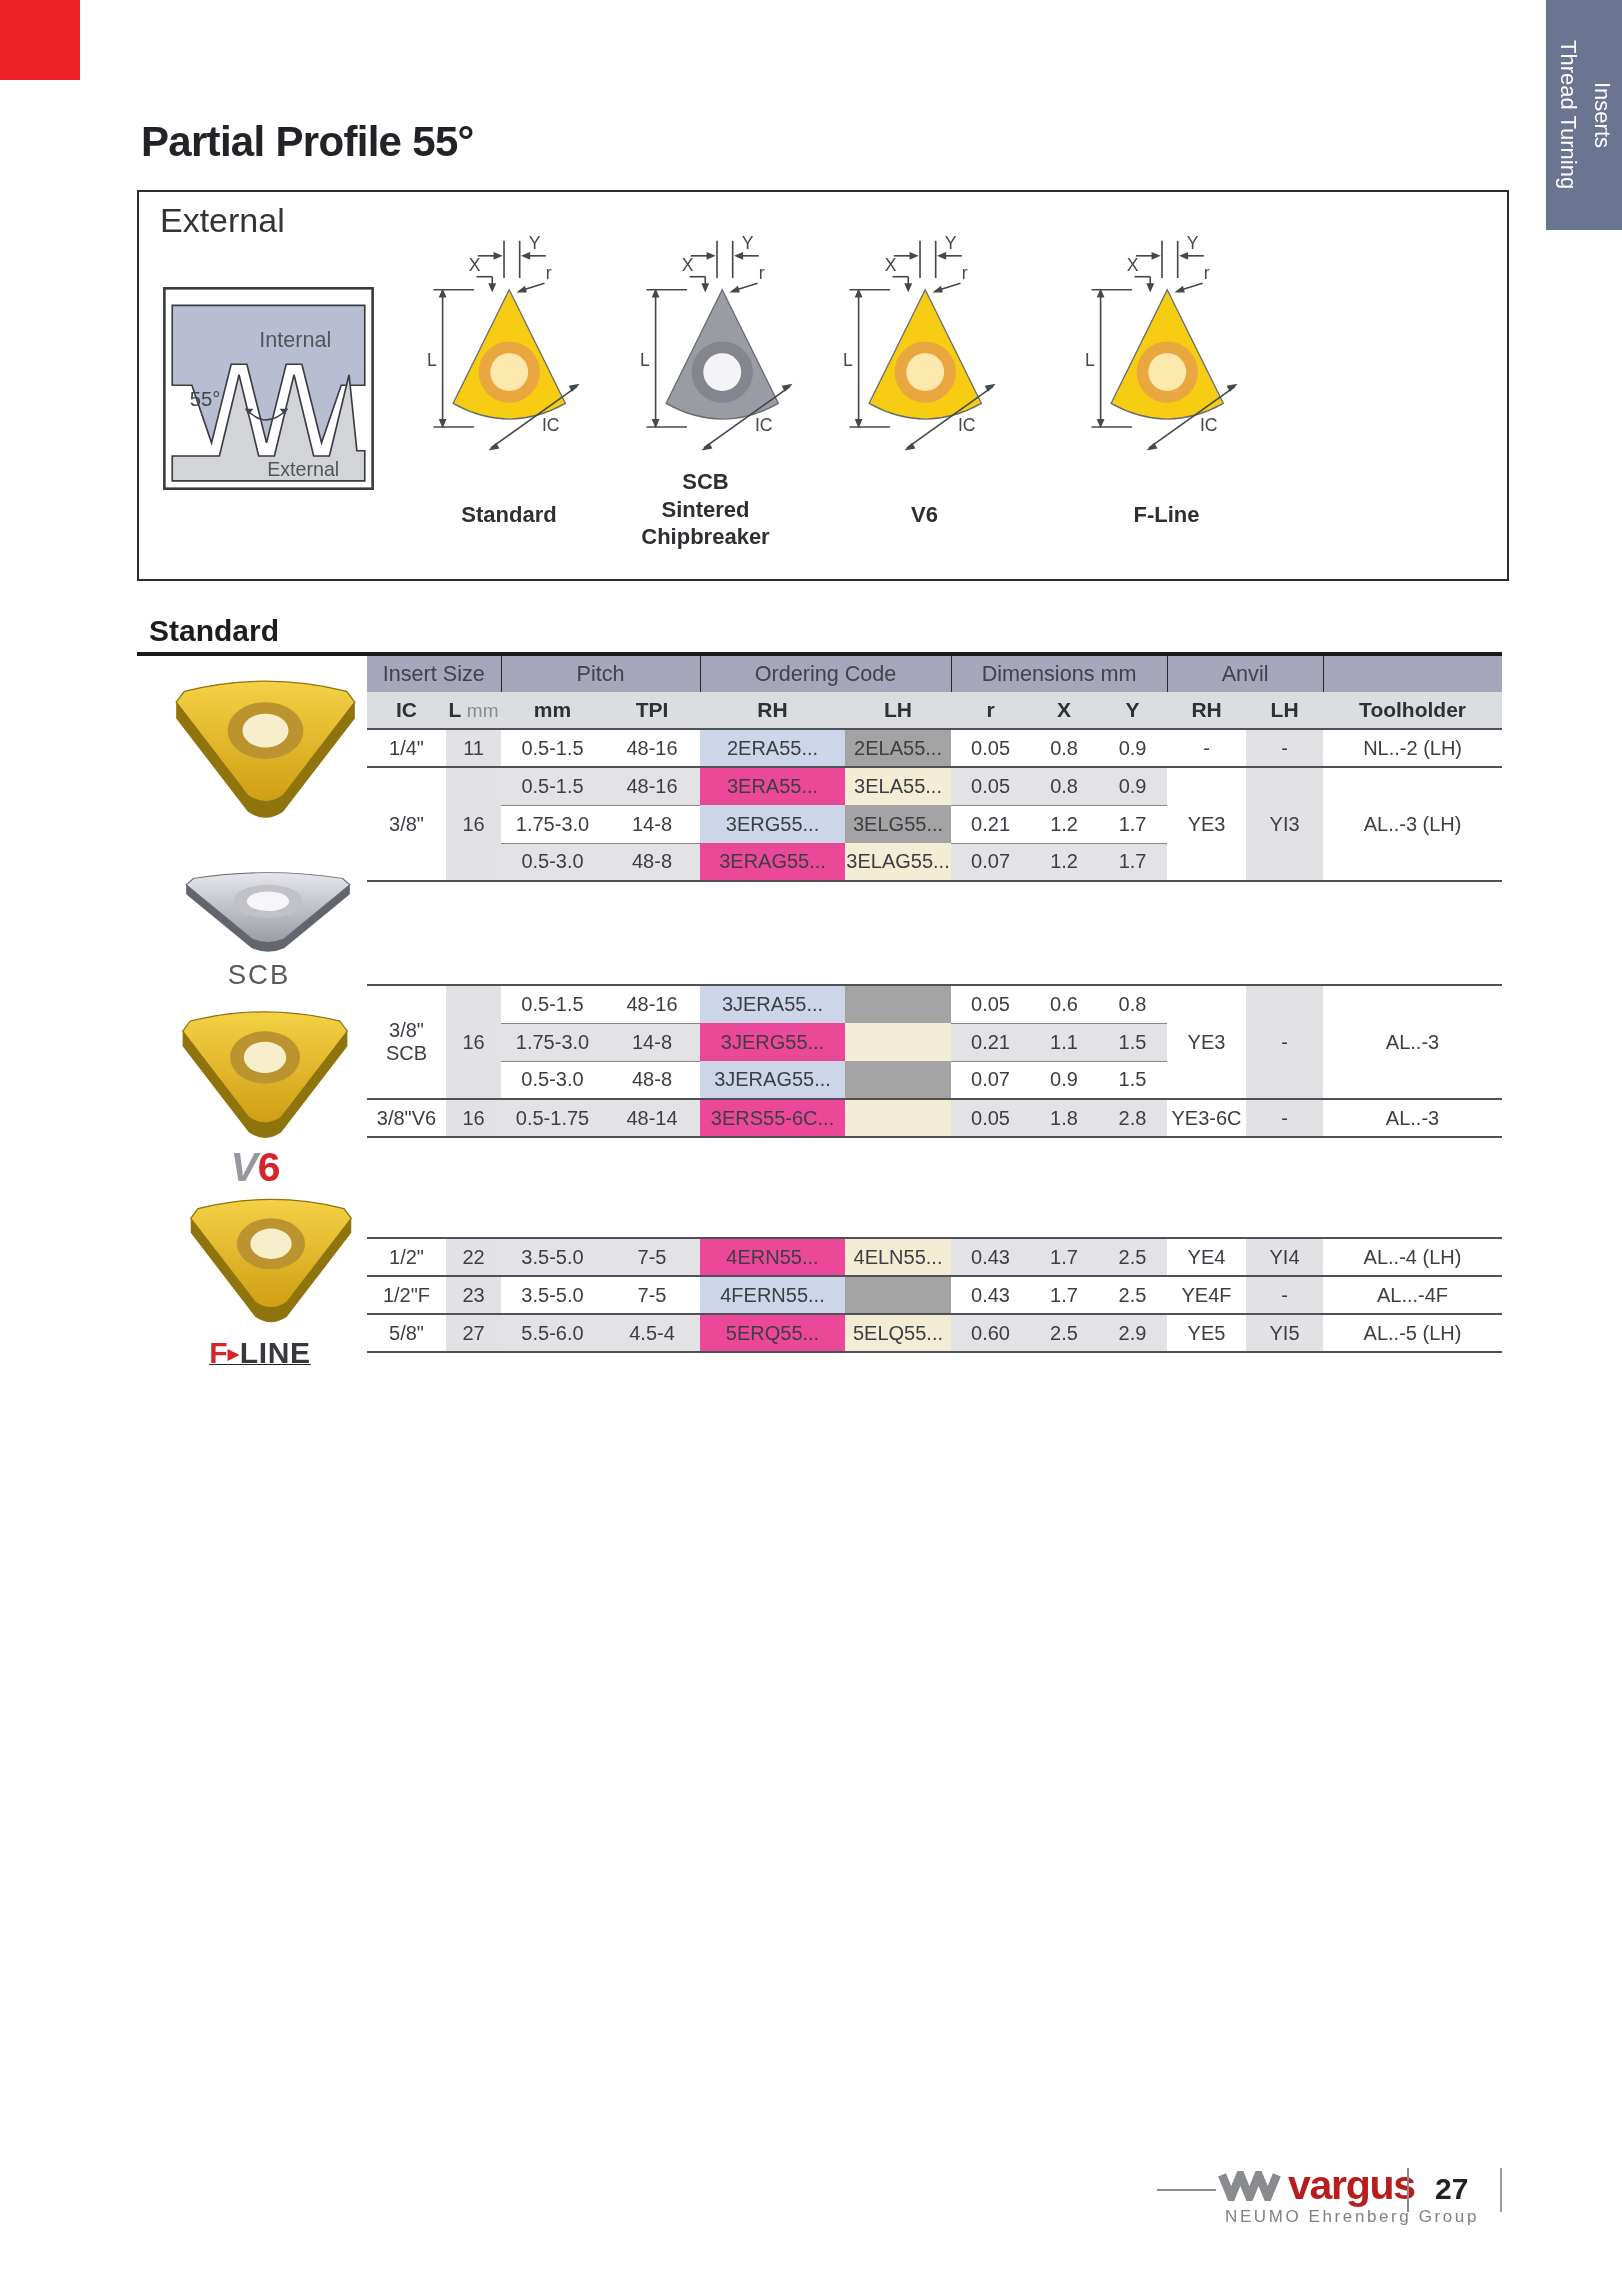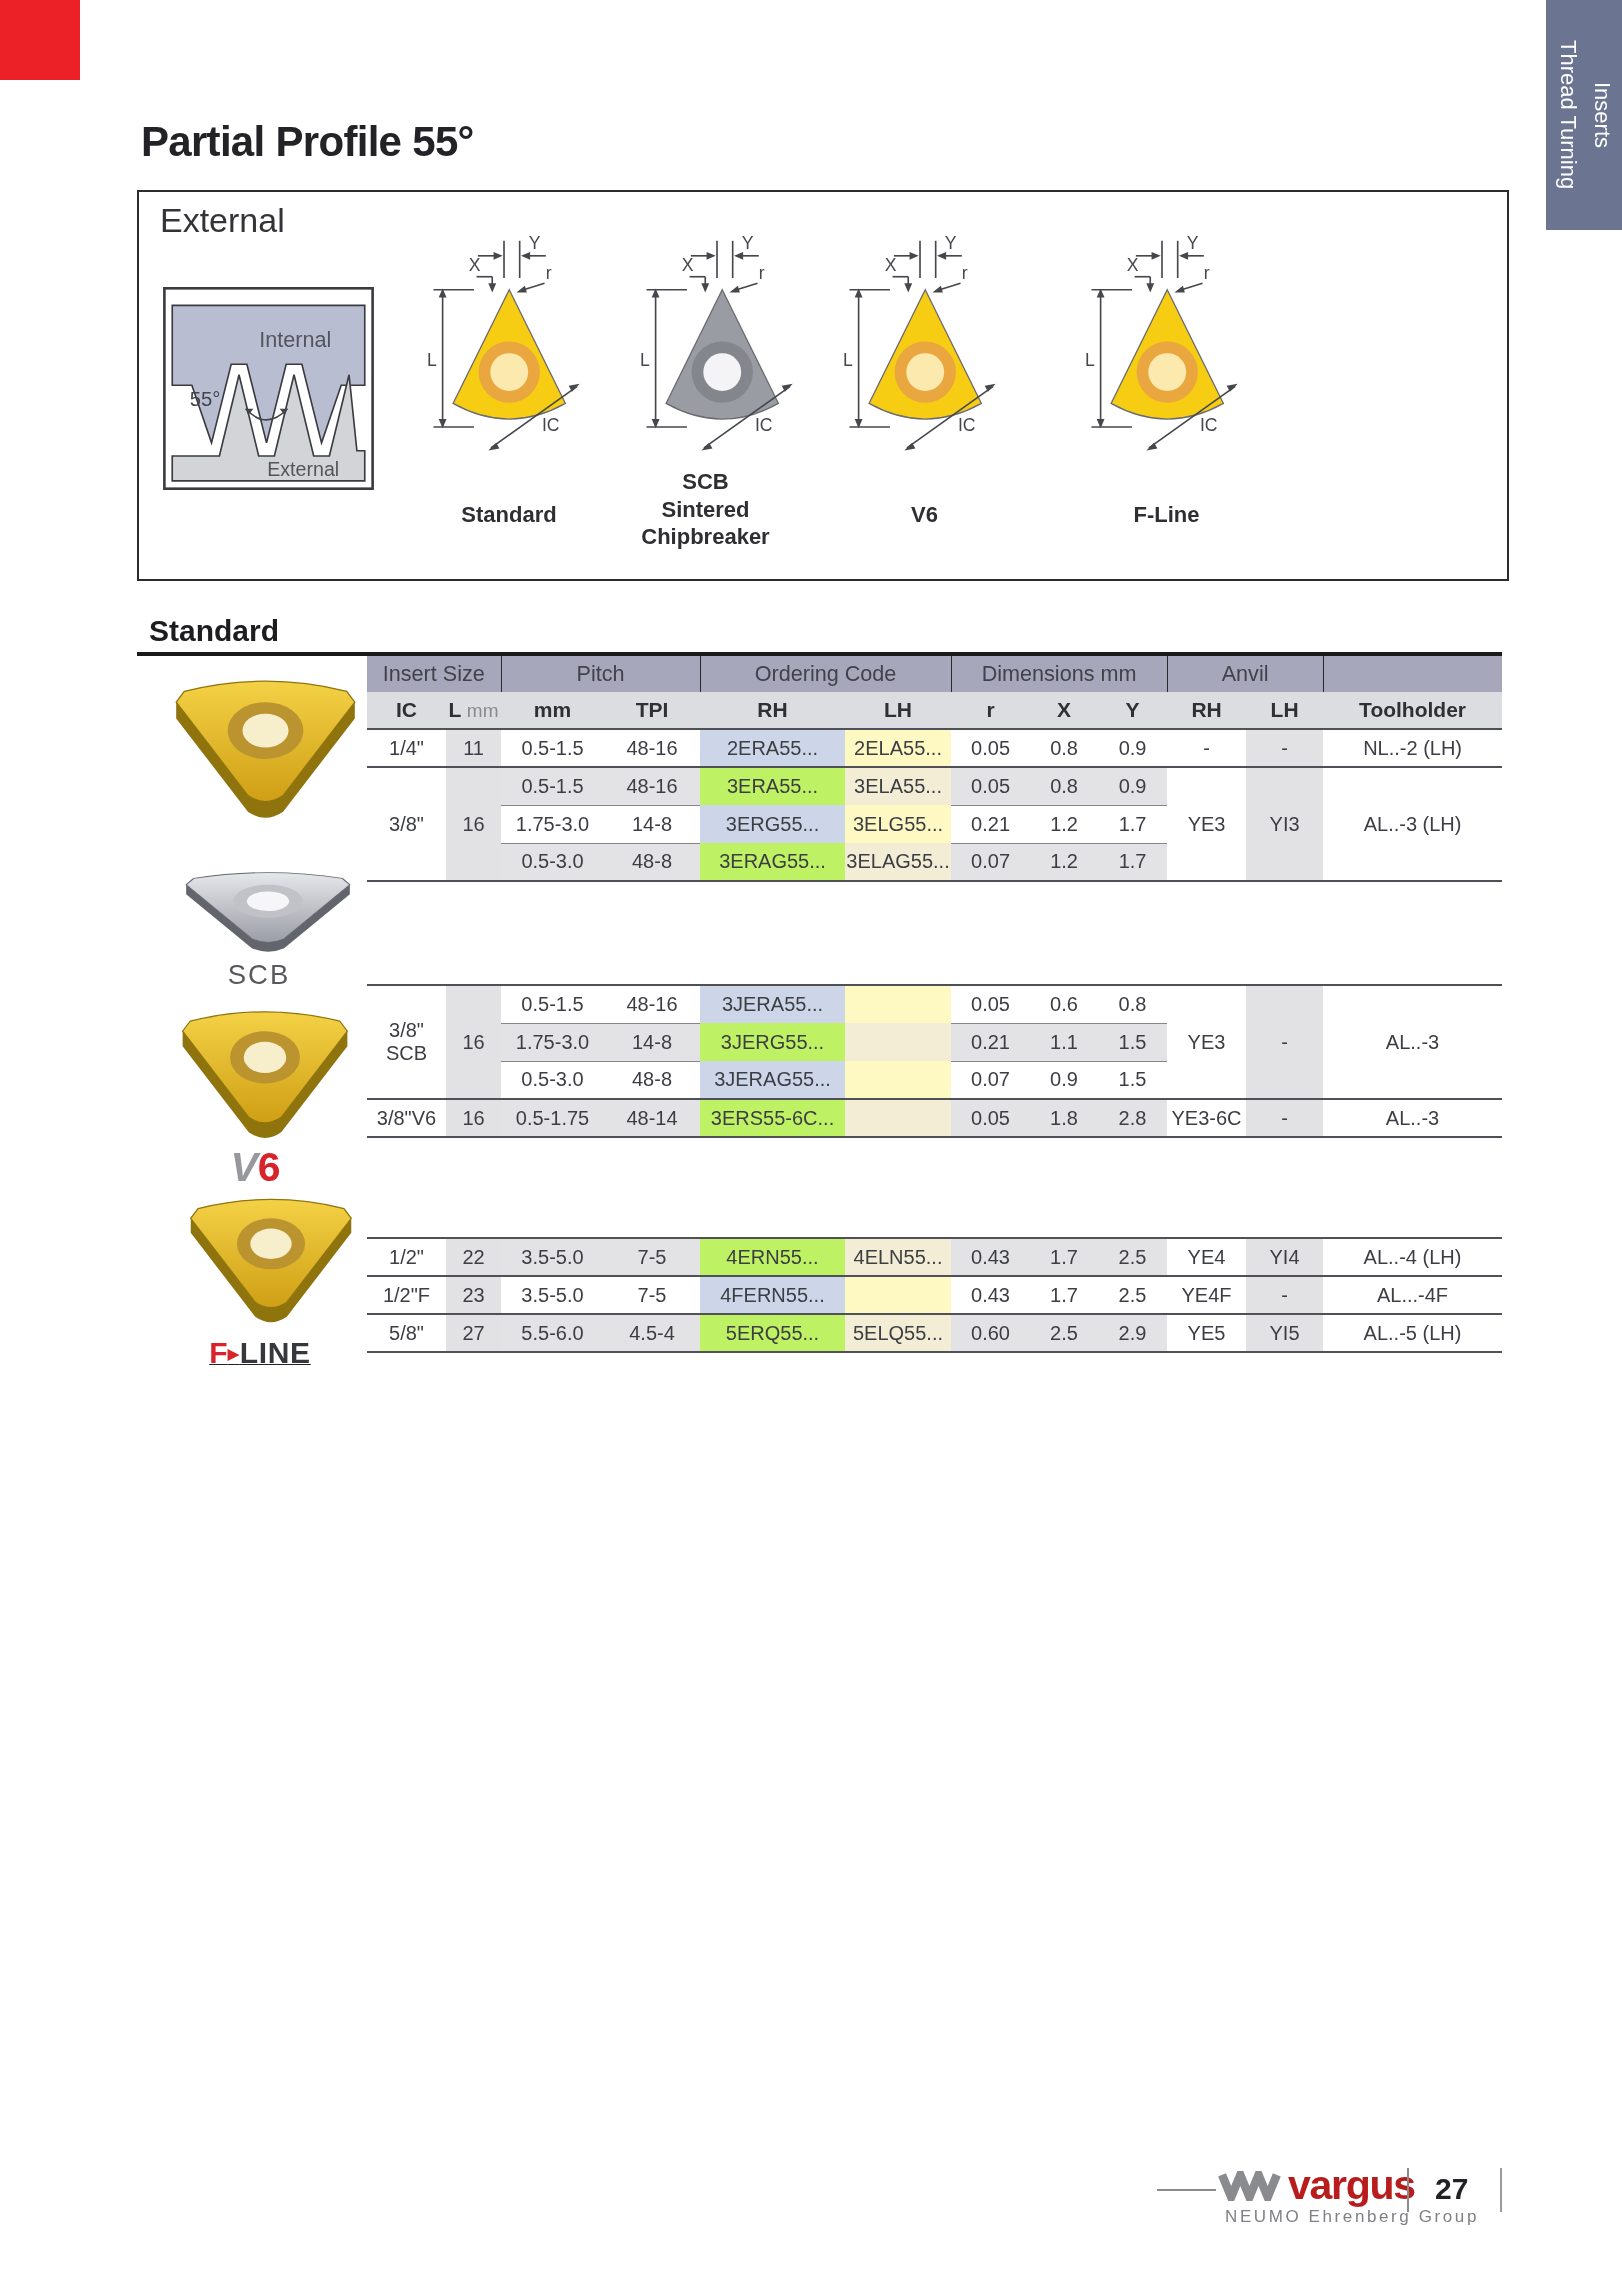--- a/index.html
+++ b/index.html
@@ -76,22 +76,22 @@
   tr.subhead th { height:37px; background:#dcdde1; font-size:21px; font-weight:600; color:#2f3036; border-bottom:2px solid #505156; }
   tr.subhead th .unit { font-weight:normal; color:#8a8b90; font-size:19px; }
   .sec-table { border-bottom:2px solid #505156; }
   .sec-table.topline { border-top:2px solid #505156; }
   td.groupsep { border-top:2px solid #505156; }
   td.subsep { border-top:1.3px solid #85868b; }
   td.col-l { background:#e2e2e5;margin-top:20px; }
   td.col-anvil-lh { background:#e2e2e5; }
   td.shade { background:#e3e3e6; }
   td.col-rh { background:#ccd6e8; }
-  td.col-rh.shade { background:#bef264;margin-top:13px; }
-  td.col-lh { background:#fef9c3; }
+  td.col-rh.shade { background:#ec4899;margin-top:13px; }
+  td.col-lh { background:#a3a3a3; }
   td.col-lh.shade { background:#f3edd5; }
   td.ic-cell { white-space:pre-line; line-height:1.15; }
 
   
   #footer-rule { left:1157px; top:2189px; width:59px; height:2px; background:#8a8b8f; }
   #footer-logo-mark { left:1218px; top:2171px; width:72px; height:30px; }
   #footer-brand { left:1288px; top:2162px; font-size:41px; font-weight:bold; color:#b91c1c; letter-spacing:-1.3px; }
   #footer-brand-sub { left:1225px; top:2207px; font-size:17px; letter-spacing:2.6px; color:#808185; }
   #footer-bar { left:1407px; top:2168px; width:2px; height:44px; background:#8a8b8f; }
   #footer-page { left:1435px; top:2172px; font-size:30px; font-weight:bold; color:#222226; }

